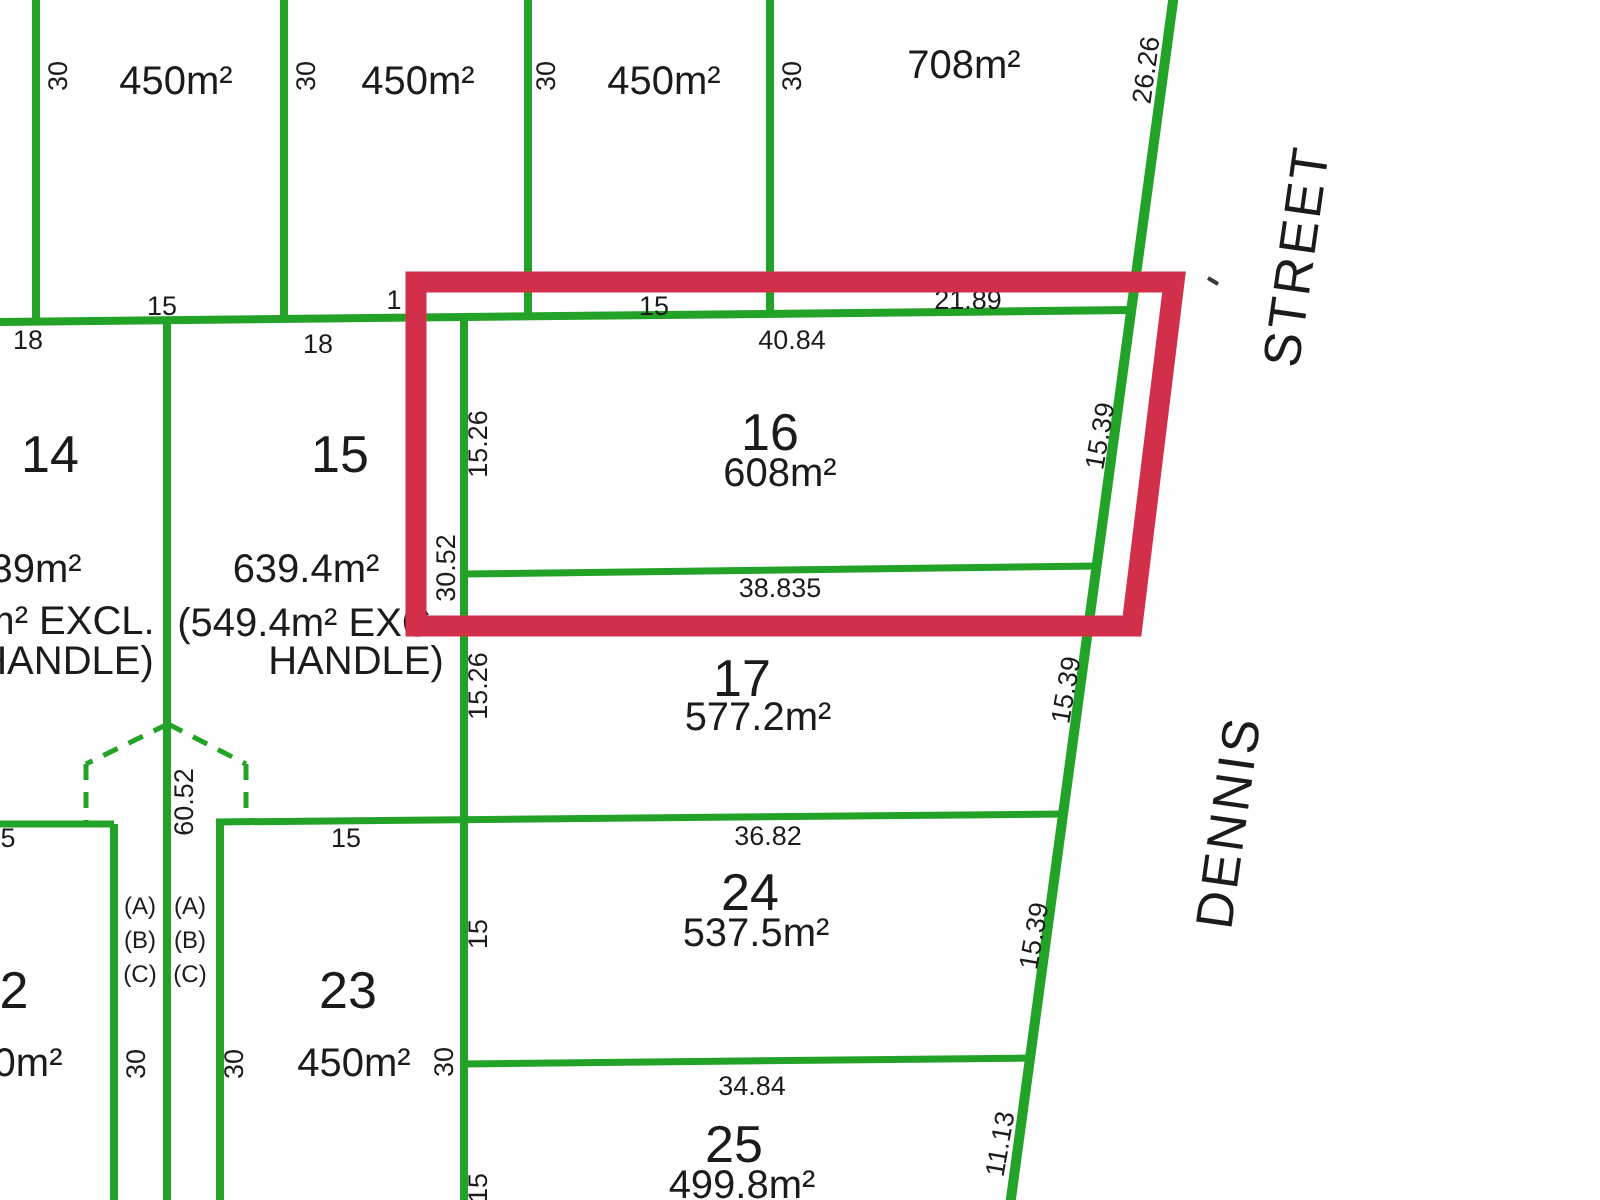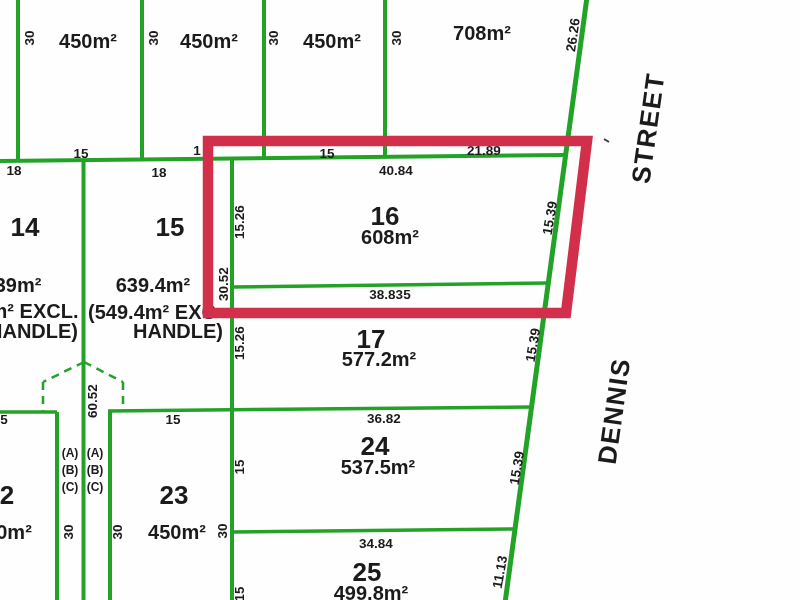--- a/index.html
+++ b/index.html
@@ -1,16 +1,16 @@
 <!DOCTYPE html>
 <html><head>
 <meta charset="utf-8">
 <style>
   html,body{margin:0;padding:0;background:#ffffff;}
-  .stage{position:relative;width:800px;height:600px;overflow:hidden;background:#fefefe;font-weight:bold;}
+  .stage{position:relative;width:800px;height:600px;overflow:hidden;background:#fefefe;}
   svg{display:block;}
   svg text{
     fill:#1b1b1b;
     font-family:"Liberation Sans", sans-serif;
     text-anchor:middle;
     dominant-baseline:central;
   }
   .t-num{font-size:26px;}
   .t-area{font-size:20px;}
   .t-note{font-size:20px;}

